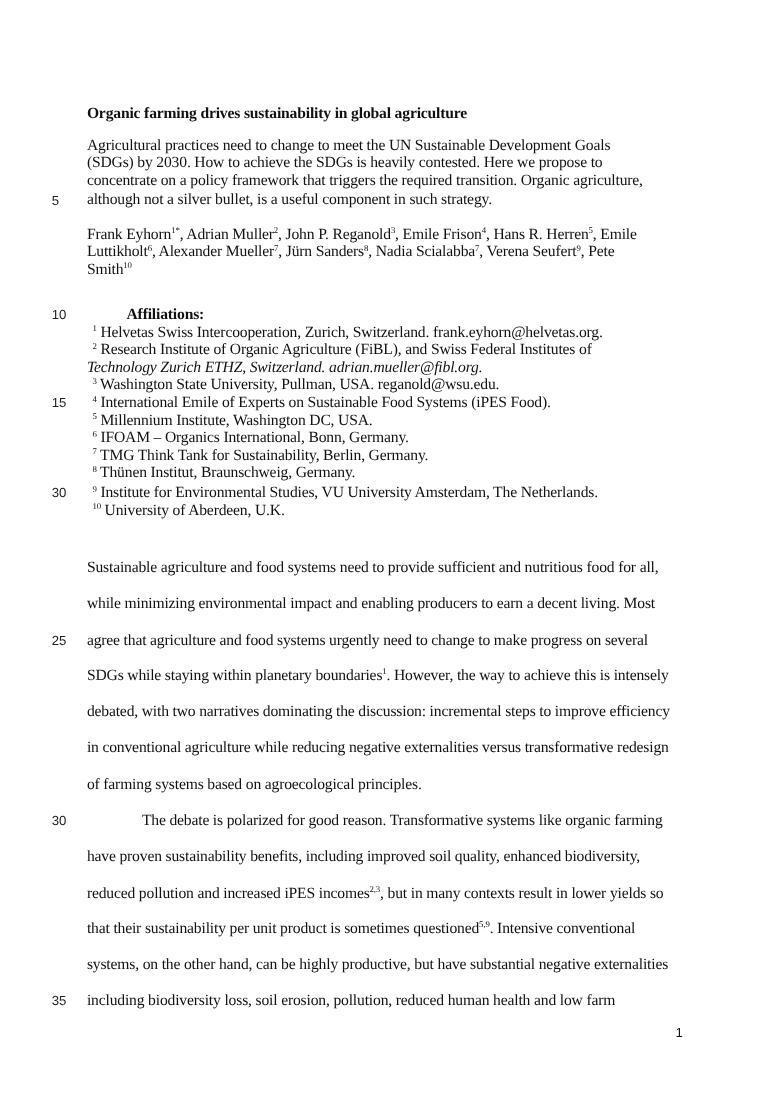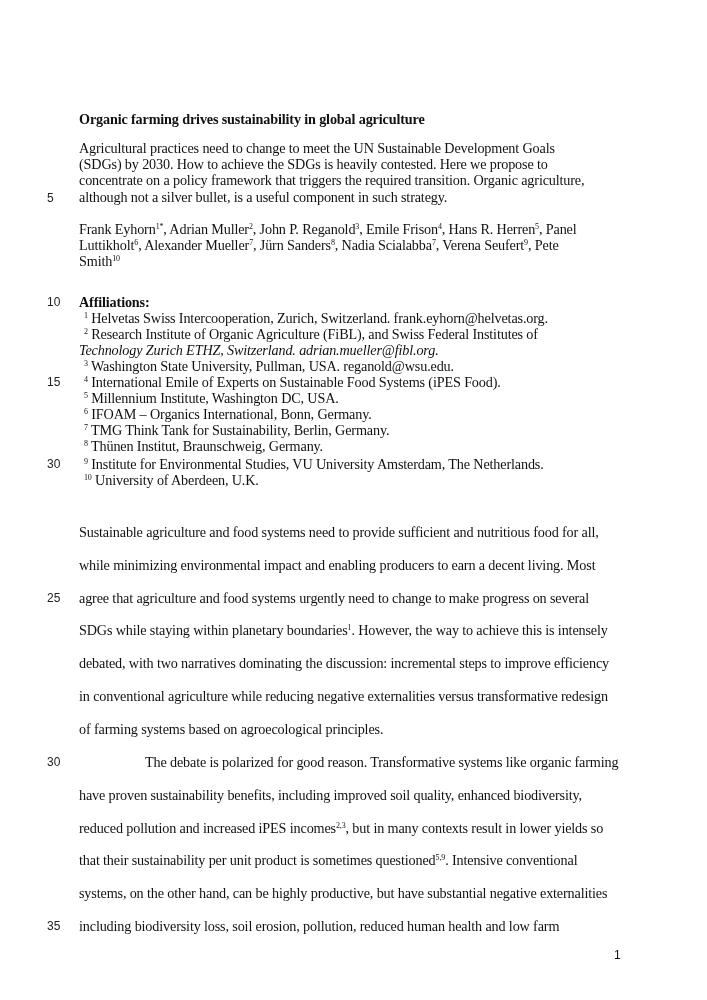--- a/index.html
+++ b/index.html
@@ -1,34 +1,34 @@
 <!DOCTYPE html>
 <html><head>
   <meta charset="utf-8">
   <style>
     html, body { margin: 0; padding: 0; background: #ffffff; }
     body {
       width: 707px; height: 1000px; position: relative; overflow: hidden;
       font-family: "Liberation Serif", serif; color: #111111;
     }
-    .page { position: absolute; left: 0; top: 16px; width: 707px; height: 972px; }
+    .page { position: absolute; left: 0; top: 0; width: 707px; height: 972px; }
     .line {
       position: absolute; left: 79px; font-size: 14.2px; white-space: nowrap;
       line-height: 16px; letter-spacing: -0.15px;
     }
     .lnum {
       position: absolute; left: 47px; font-family: "Liberation Sans", sans-serif;
       font-size: 12px; color: #222; line-height: 16px;
     }
     .title { font-weight: bold; }
-    .bold { font-weight: bold; }
+    .bold { font-weight: bold; margin-left: 36px; }
     sup { font-size: 8px; line-height: 0; vertical-align: 5px; }
     .aff { left: 84px; }
     .aff2 { left: 79px; font-style: italic; }
-    .indent { left: 129px; margin-left: 16px; }
+    .indent { left: 129px; }
     .pagenum {
       position: absolute; left: 614px; top: 932px;
       font-family: "Liberation Sans", sans-serif; font-size: 12px;
     }
   </style>
 </head>
 <body>
 
 <div class="page">
 
@@ -37,21 +37,21 @@
   <div>
     <div class="line" style="top:124px">Agricultural practices need to change to meet the UN Sustainable Development Goals</div>
     <div class="line" style="top:140px">(SDGs) by 2030. How to achieve the SDGs is heavily contested. Here we propose to</div>
     <div class="line" style="top:156px">concentrate on a policy framework that triggers the required transition. Organic agriculture,</div>
     <div class="line" style="top:173px">although not a silver bullet, is a useful component in such strategy.</div>
   </div>
   <div class="lnum" style="top:174px">5</div>
 
   <div>
     <div class="line" style="top:205px">
-      <span>Frank Eyhorn</span><sup>1*</sup><span>, Adrian Muller</span><sup>2</sup><span>, John P. Reganold</span><sup>3</sup><span>, Emile Frison</span><sup>4</sup><span>, Hans R. Herren</span><sup>5</sup><span>, Panel</span>
+      <span>Frank Eyhorn</span><sup>1*</sup><span>, Adrian Muller</span><sup>2</sup><span>, John P. Reganold</span><sup>3</sup><span>, Emile Frison</span><sup>4</sup><span>, Hans R. Herren</span><sup>5</sup><span>, Emile</span>
     </div>
     <div class="line" style="top:221px">
       <span>Luttikholt</span><sup>6</sup><span>, Alexander Mueller</span><sup>7</sup><span>, Jürn Sanders</span><sup>8</sup><span>, Nadia Scialabba</span><sup>7</sup><span>, Verena Seufert</span><sup>9</sup><span>, Pete</span>
     </div>
     <div class="line" style="top:237px">
       <span>Smith</span><sup>10</sup>
     </div>
   </div>
 
   <div class="lnum" style="top:278px">10</div>

